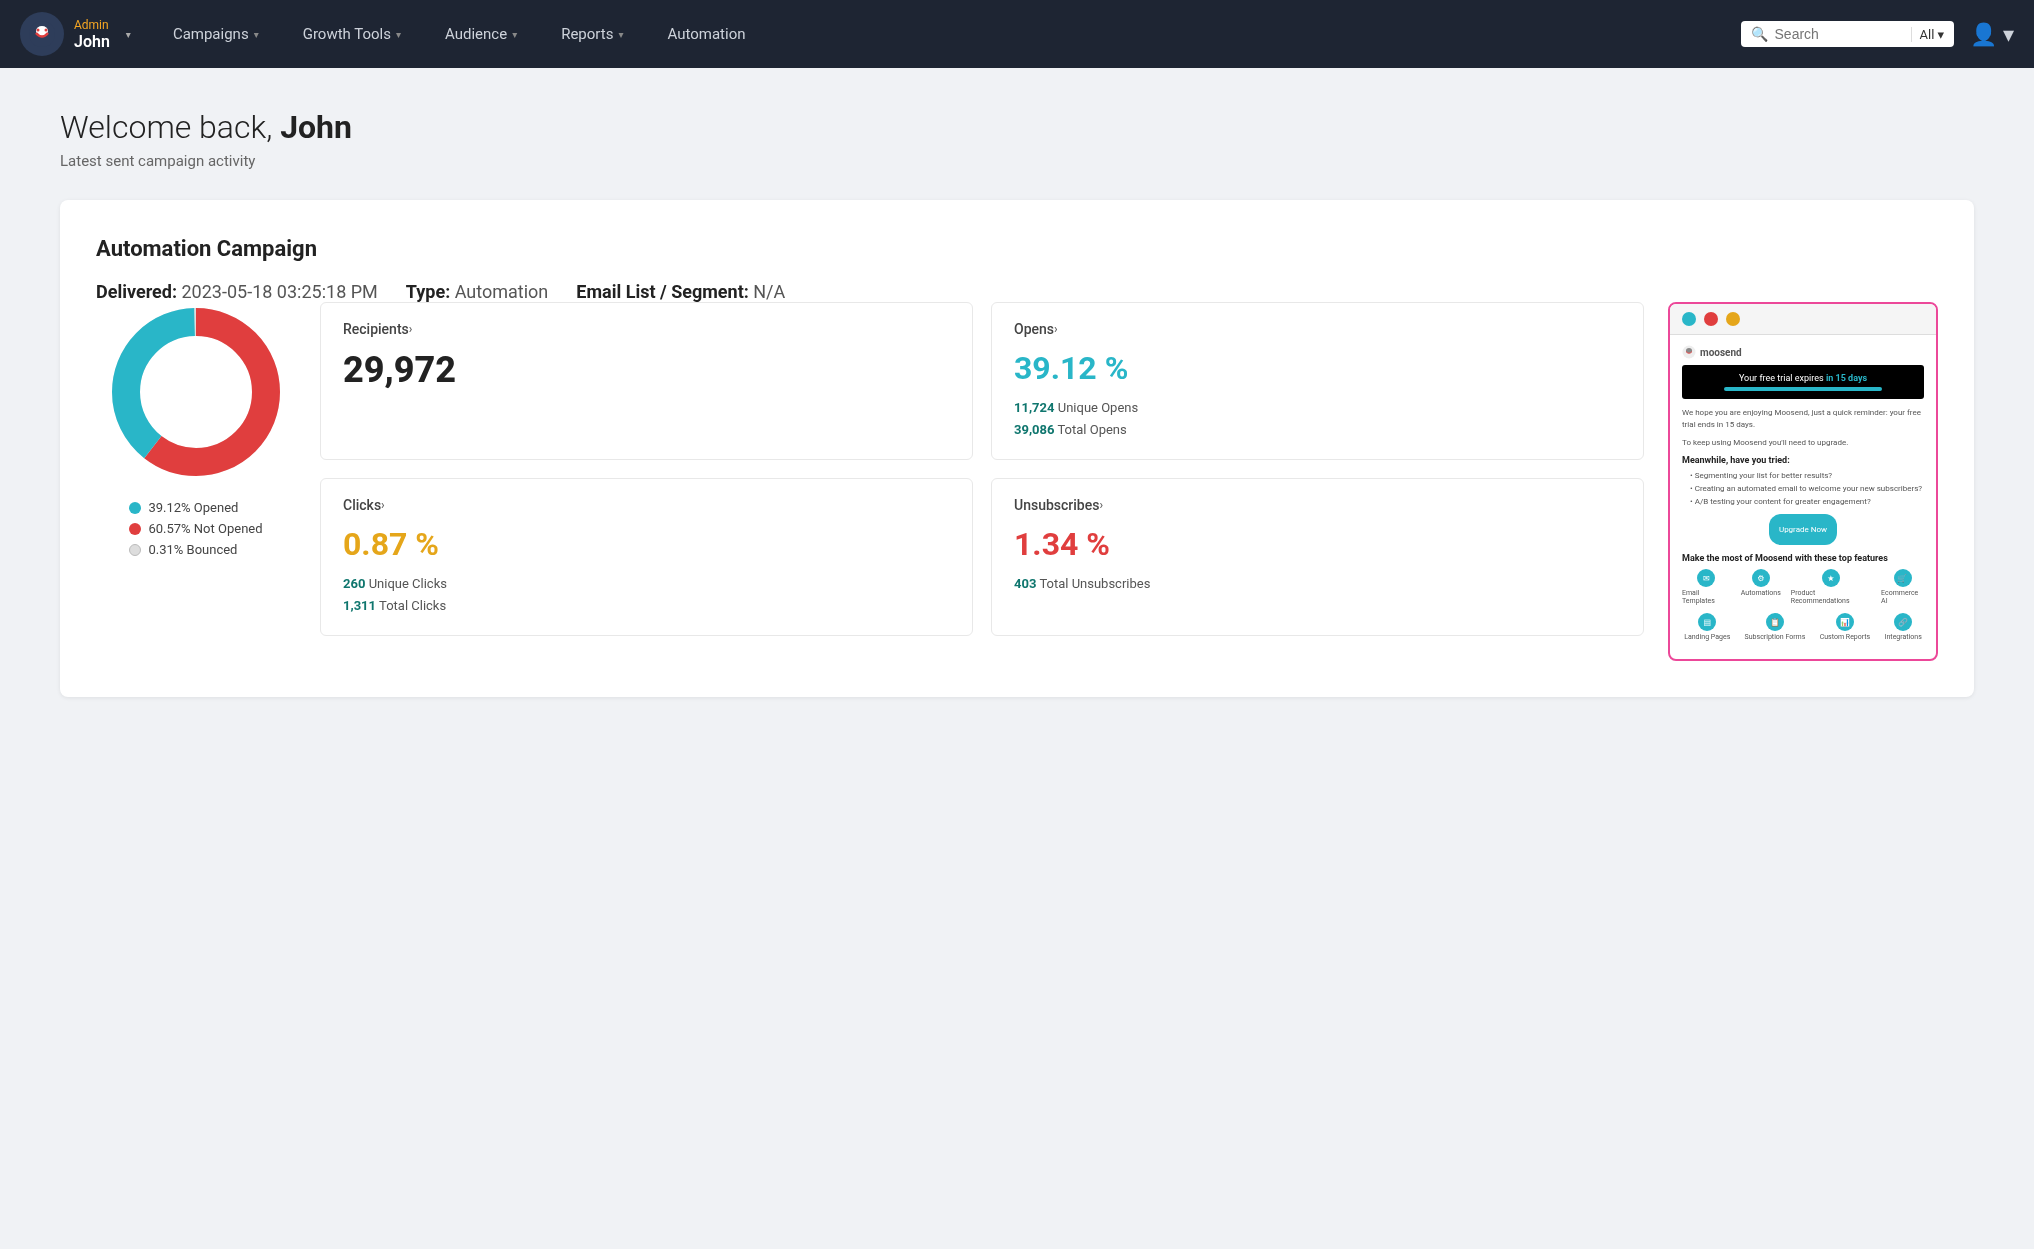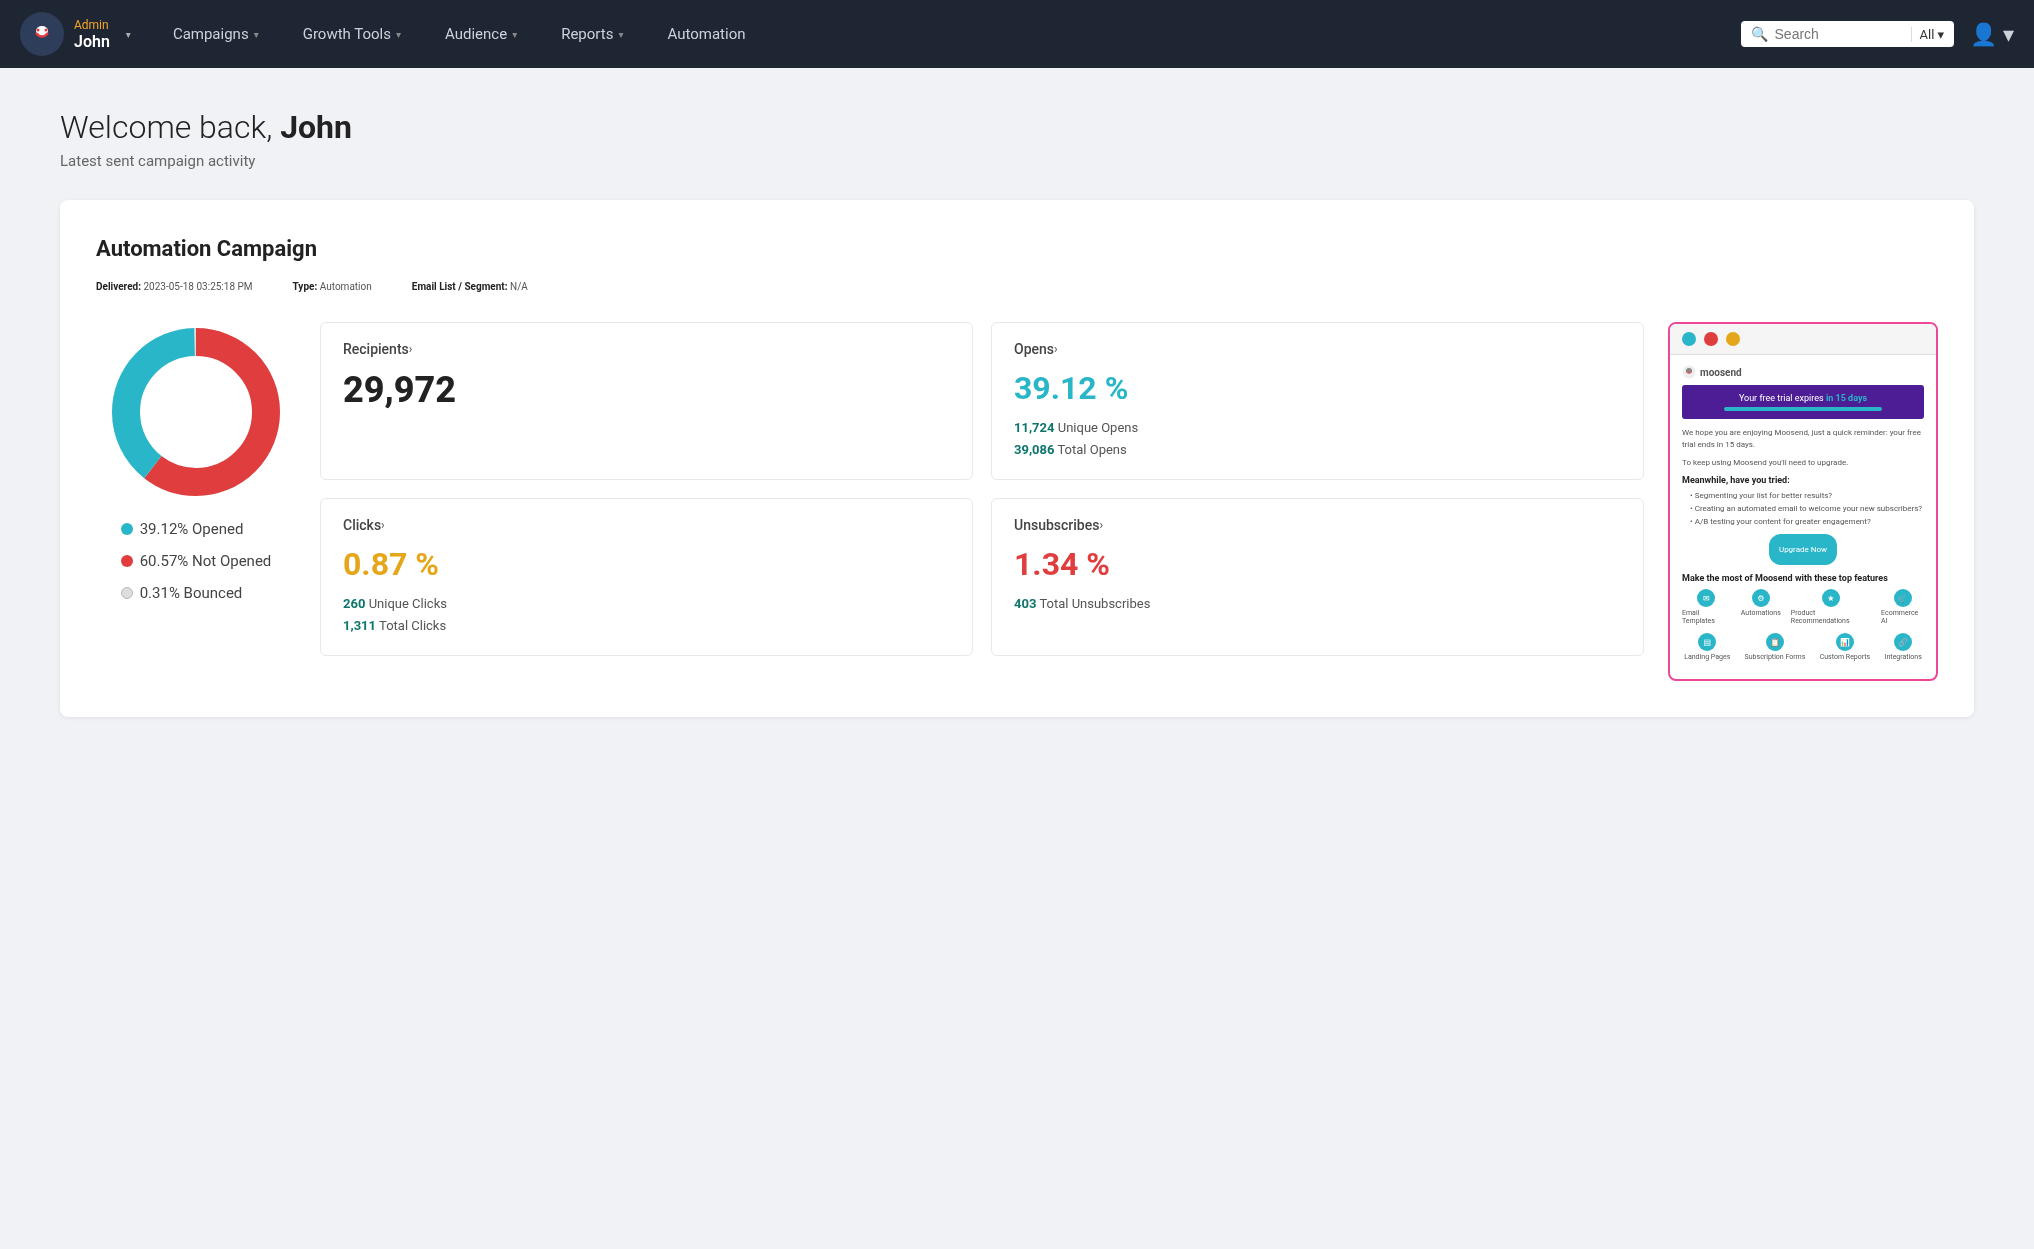--- a/index.html
+++ b/index.html
@@ -83,45 +83,44 @@
     
     .campaign-card {
       background: #fff;
       border-radius: 8px;
       padding: 36px 36px 36px 36px;
       box-shadow: 0 1px 4px rgba(0,0,0,0.08);
     }
     .campaign-title { font-size: 22px; font-weight: 700; color: #222; margin-bottom: 20px; }
     .campaign-meta {
       display: flex;
-      gap: 40px;
-      font-size: 10px;
+      gap: 28px;
+      font-size: 18px;
       color: #555;
-      margin-bottom: 30px;
     }
     .campaign-meta strong { color: #222; }
 
     .campaign-body {
       display: flex;
       gap: 24px;
       align-items: flex-start;
     }
 
     
     .donut-section {
       display: flex;
       flex-direction: column;
       align-items: center;
       min-width: 200px;
     }
     .donut-chart {
       width: 180px; height: 180px;
       margin-bottom: 18px;
     }
-    .legend { display: flex; flex-direction: column; gap: 14px; font-size: 15px; color: #444; }
+    .legend { display: flex; flex-direction: column; gap: 6px; font-size: 13px; color: #444; }
     .legend-item { display: flex; align-items: center; gap: 7px; }
     .legend-dot { width: 12px; height: 12px; border-radius: 50%; flex-shrink: 0; }
 
     
     .stats-grid {
       display: grid;
       grid-template-columns: 1fr 1fr;
       grid-template-rows: 1fr 1fr;
       gap: 18px;
       flex: 1;
@@ -157,21 +156,21 @@
     .preview-titlebar {
       background: #f5f5f5;
       padding: 8px 12px;
       display: flex; gap: 8px; align-items: center;
       border-bottom: 1px solid #ddd;
     }
     .preview-dot { width: 14px; height: 14px; border-radius: 50%; }
     .preview-body { padding: 10px 12px; font-size: 9px; color: #333; overflow: hidden; max-height: 350px; }
     .preview-logo { display: flex; align-items: center; gap: 4px; margin-bottom: 6px; font-size: 10px; font-weight: 700; color: #555; }
     .preview-banner {
-      background: #4c1d95;
+      background: #000000;
       color: #fff;
       font-size: 9px;
       padding: 8px;
       border-radius: 3px;
       margin-bottom: 8px;
       text-align: center;
     }
     .preview-banner strong { color: #29b6c8; }
     .preview-progress {
       background: #29b6c8;

